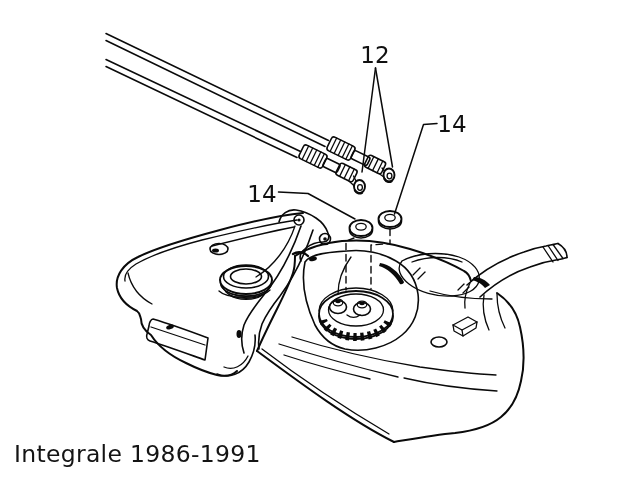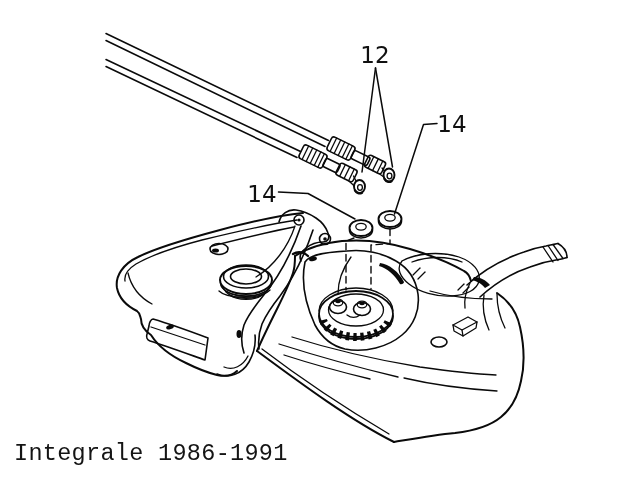--- a/index.html
+++ b/index.html
@@ -4,21 +4,21 @@
 <style>
   html,body{margin:0;padding:0;background:#ffffff;}
   .stage{position:relative;width:614px;height:480px;background:#ffffff;overflow:hidden;
          font-family:"DejaVu Sans","Liberation Sans",sans-serif;}
   svg{position:absolute;left:0;top:0;}
   .ln{fill:none;stroke:#0a0a0a;stroke-width:1.6;stroke-linecap:round;stroke-linejoin:round;}
   .thin{stroke-width:1.3;}
   .thick{stroke-width:2;}
   .dark{fill:#0a0a0a;stroke:none;}
   .callout-text{font-family:"DejaVu Sans","Liberation Sans",sans-serif;font-size:23px;fill:#101010;}
-  .caption{position:absolute;left:14px;top:440px;font-size:23.5px;color:#141414;letter-spacing:0.3px;font-family:Liberation Mono, monospace;}
+  .caption{position:absolute;left:14px;top:440px;font-size:23.5px;color:#141414;letter-spacing:0.3px;}
 </style>
 </head>
 <body>
 
 <div class="stage">
 <svg width="640" height="480" viewBox="0 0 640 480">
 
   <g class="ln">
     <path class="thick" d="M303,213 C282,215 250,222 220,230 C190,238 158,247 138,257 C123,264 115,276 117,288 C119,298 127,306 137,311 C140,313 140,316 141,319 C141,325 145,331 151,335 C158,346 171,356 186,363 C198,369 209,373 217,375 C226,377 233,375 237,371"></path>
     <path class="thin" d="M297,220 C270,224 235,232 202,240 C175,247 150,256 136,264 C128,269 124,275 125,281"></path>

